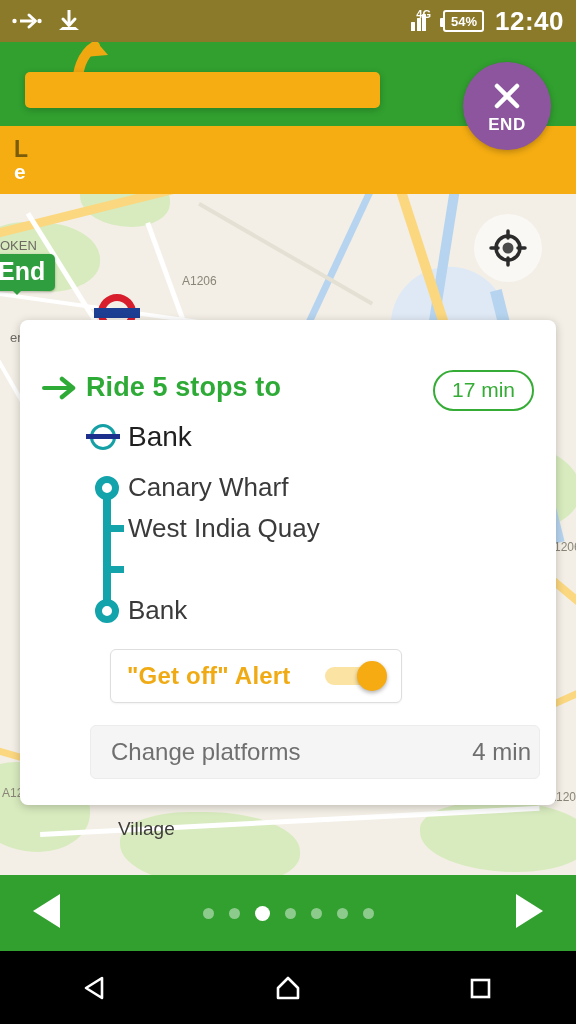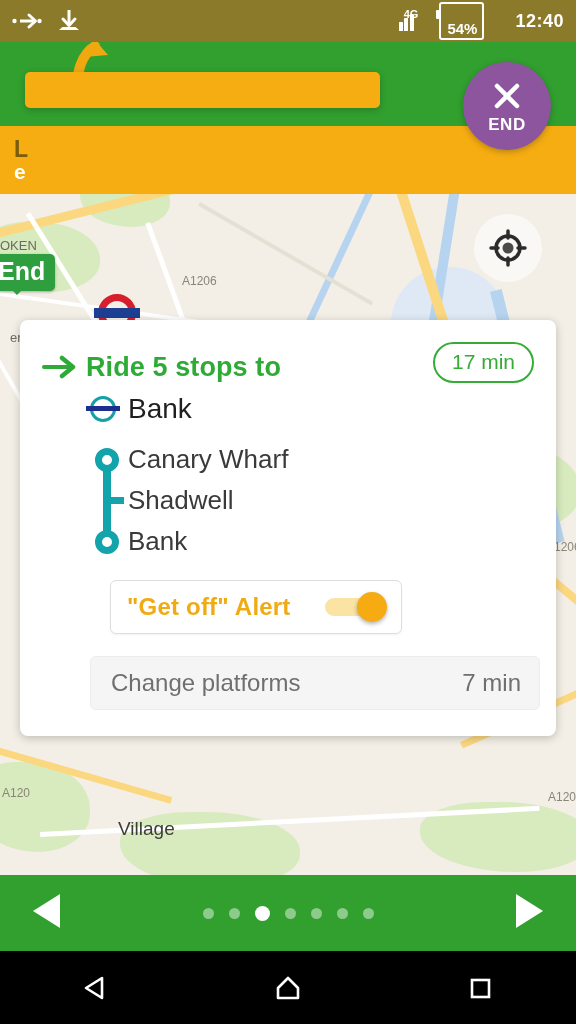--- a/index.html
+++ b/index.html
@@ -10,24 +10,24 @@
   }
   #screen { position: relative; width: 576px; height: 1024px; overflow: hidden; background: #efece5; }
 
   
   #status-bar {
     position: absolute; top: 0; left: 0; width: 576px; height: 42px;
     background: #8c7a2b; display: flex; align-items: center; z-index: 90;
   }
   .sb-left { display: flex; align-items: center; gap: 14px; padding-left: 12px; }
   .sb-right { margin-left: auto; display: flex; align-items: center; gap: 11px; padding-right: 12px; }
-  .sb-time { color: #fff; font-size: 18px; font-weight: bold; letter-spacing: 0.5px; margin-left: 20px; }
+  .sb-time { color: #fff; font-size: 26px; font-weight: bold; letter-spacing: 0.5px; }
   .batt {
-    border: 2.5px solid #fff; border-radius: 3px; padding: 16px 5px 1px 6px;
-    color: #fff; font-size: 15px; font-weight: bold; position: relative; line-height: 1.15; margin-left: 9px;
+    border: 2.5px solid #fff; border-radius: 3px; padding: 3px 5px 1px 6px;
+    color: #fff; font-size: 13px; font-weight: bold; position: relative; line-height: 1.15;
   }
   .batt::before { content:""; position:absolute; left:-5px; top:6px; width:3px; height:9px; background:#fff; border-radius:1px 0 0 1px;}
   .sig { display: flex; align-items: flex-end; gap: 1.5px; height: 20px; position: relative; padding-top: 9px;}
   .sig i { display: block; width: 4px; background: rgba(255,255,255,.45); border-radius: .5px; }
   .sig i.on { background: #fff; }
   .sig i:nth-child(1){height:5px}.sig i:nth-child(2){height:9px}
   .sig i:nth-child(3){height:13px}.sig i:nth-child(4){height:17px}
   .net-label { position:absolute; top:-3px; right:1px; color:#fff; font-size:11px; font-weight:bold; }
 
   
@@ -102,21 +102,21 @@
     letter-spacing: .8px; font-family: inherit; cursor:pointer; padding: 2px 2px;
   }
 
   
   #route-card {
     position: absolute; left: 20px; top: 320px; width: 536px;
     background: #fff; border-radius: 8px; z-index: 50;
     box-shadow: 0 2px 10px rgba(0,0,0,.22);
     padding: 22px 22px 26px 22px;
   }
-  .card-head { display: flex; align-items: flex-end; }
+  .card-head { display: flex; align-items: flex-start; margin-top: 28px; }
   .head-arrow { width: 44px; flex: none; padding-top: 6px; }
   .head-title {
     color: #2eaa36; font-size: 27px; font-weight: bold; letter-spacing: .1px; padding-top: 2px;
   }
   .dur-pill {
     margin-left: auto; border: 2px solid #35ac35; color: #35ac35;
     border-radius: 22px; padding: 6px 17px 7px; font-size: 21px; white-space: nowrap;
   }
   .dest-row { display: flex; align-items: center; gap: 8px; margin: 10px 0 4px 44px; }
   .dlr-roundel { position: relative; width: 34px; height: 26px; flex: none; }
@@ -148,21 +148,21 @@
   #alert-box .lab { color: #f0ab14; font-weight: bold; font-size: 24px; letter-spacing: .2px; }
   .switch { margin-left: auto; position: relative; width: 62px; height: 30px; }
   .switch .track { position:absolute; left:0; top:6px; width: 46px; height: 18px; border-radius: 9px; background: #fbe3a4; }
   .switch .thumb {
     position:absolute; right: 0; top: 0; width: 30px; height: 30px; border-radius: 50%;
     background: #f5ab11; box-shadow: 0 2px 4px rgba(0,0,0,.3);
   }
   #change-platforms {
     margin: 22px 0 0 48px; width: 450px; height: 54px;
     background: #f5f5f5; border: 1px solid #ececec; border-radius: 6px;
-    display: flex; align-items: center; padding: 0 18px 0 20px;
+    display: flex; align-items: center; padding: 0 8px 0 20px;
   }
   #change-platforms .lab { color: #6f6f6f; font-size: 24px; }
   #change-platforms .val { margin-left: auto; color: #6f6f6f; font-size: 24px; }
 
   
   #pager {
     position: absolute; left: 0; top: 875px; width: 576px; height: 76px;
     background: #31a02f; display: flex; align-items: center; z-index: 80;
   }
   #pager .nav-prev { margin-left: 30px; }
@@ -294,41 +294,46 @@
       <div class="stop-row">
         <div class="stop-mark">
             <span class="node-big"></span>
           </div>
         <div class="stop-name">Canary Wharf</div>
       </div>
       <div class="stop-row">
         <div class="stop-mark">
             <span class="node-tick"></span>
           </div>
-        <div class="stop-name">Shadwell</div>
+        <div class="stop-name">West India Quay</div>
+      </div>
+      <div class="stop-row">
+        <div class="stop-mark">
+            <span class="node-tick"></span>
+          </div>
       </div>
       <div class="stop-row">
         <div class="stop-mark">
             <span class="node-big"></span>
           </div>
         <div class="stop-name">Bank</div>
       </div>
     </div>
 
     <div id="alert-box">
       <span class="lab">"Get off" Alert</span>
       <span class="switch">
         <span class="track"></span>
           <span class="thumb"></span>
       </span>
     </div>
 
     <div id="change-platforms">
       <span class="lab">Change platforms</span>
-      <span class="val">7 min</span>
+      <span class="val">4 min</span>
     </div>
   </div>
 
   <div id="pager">
     <span class="nav-prev">
       <svg width="34" height="38" viewBox="0 0 34 38">
         <path d="M30 2 L30 36 L3 19 Z" fill="#fff"></path>
       </svg>
     </span>
     <span class="dots">

